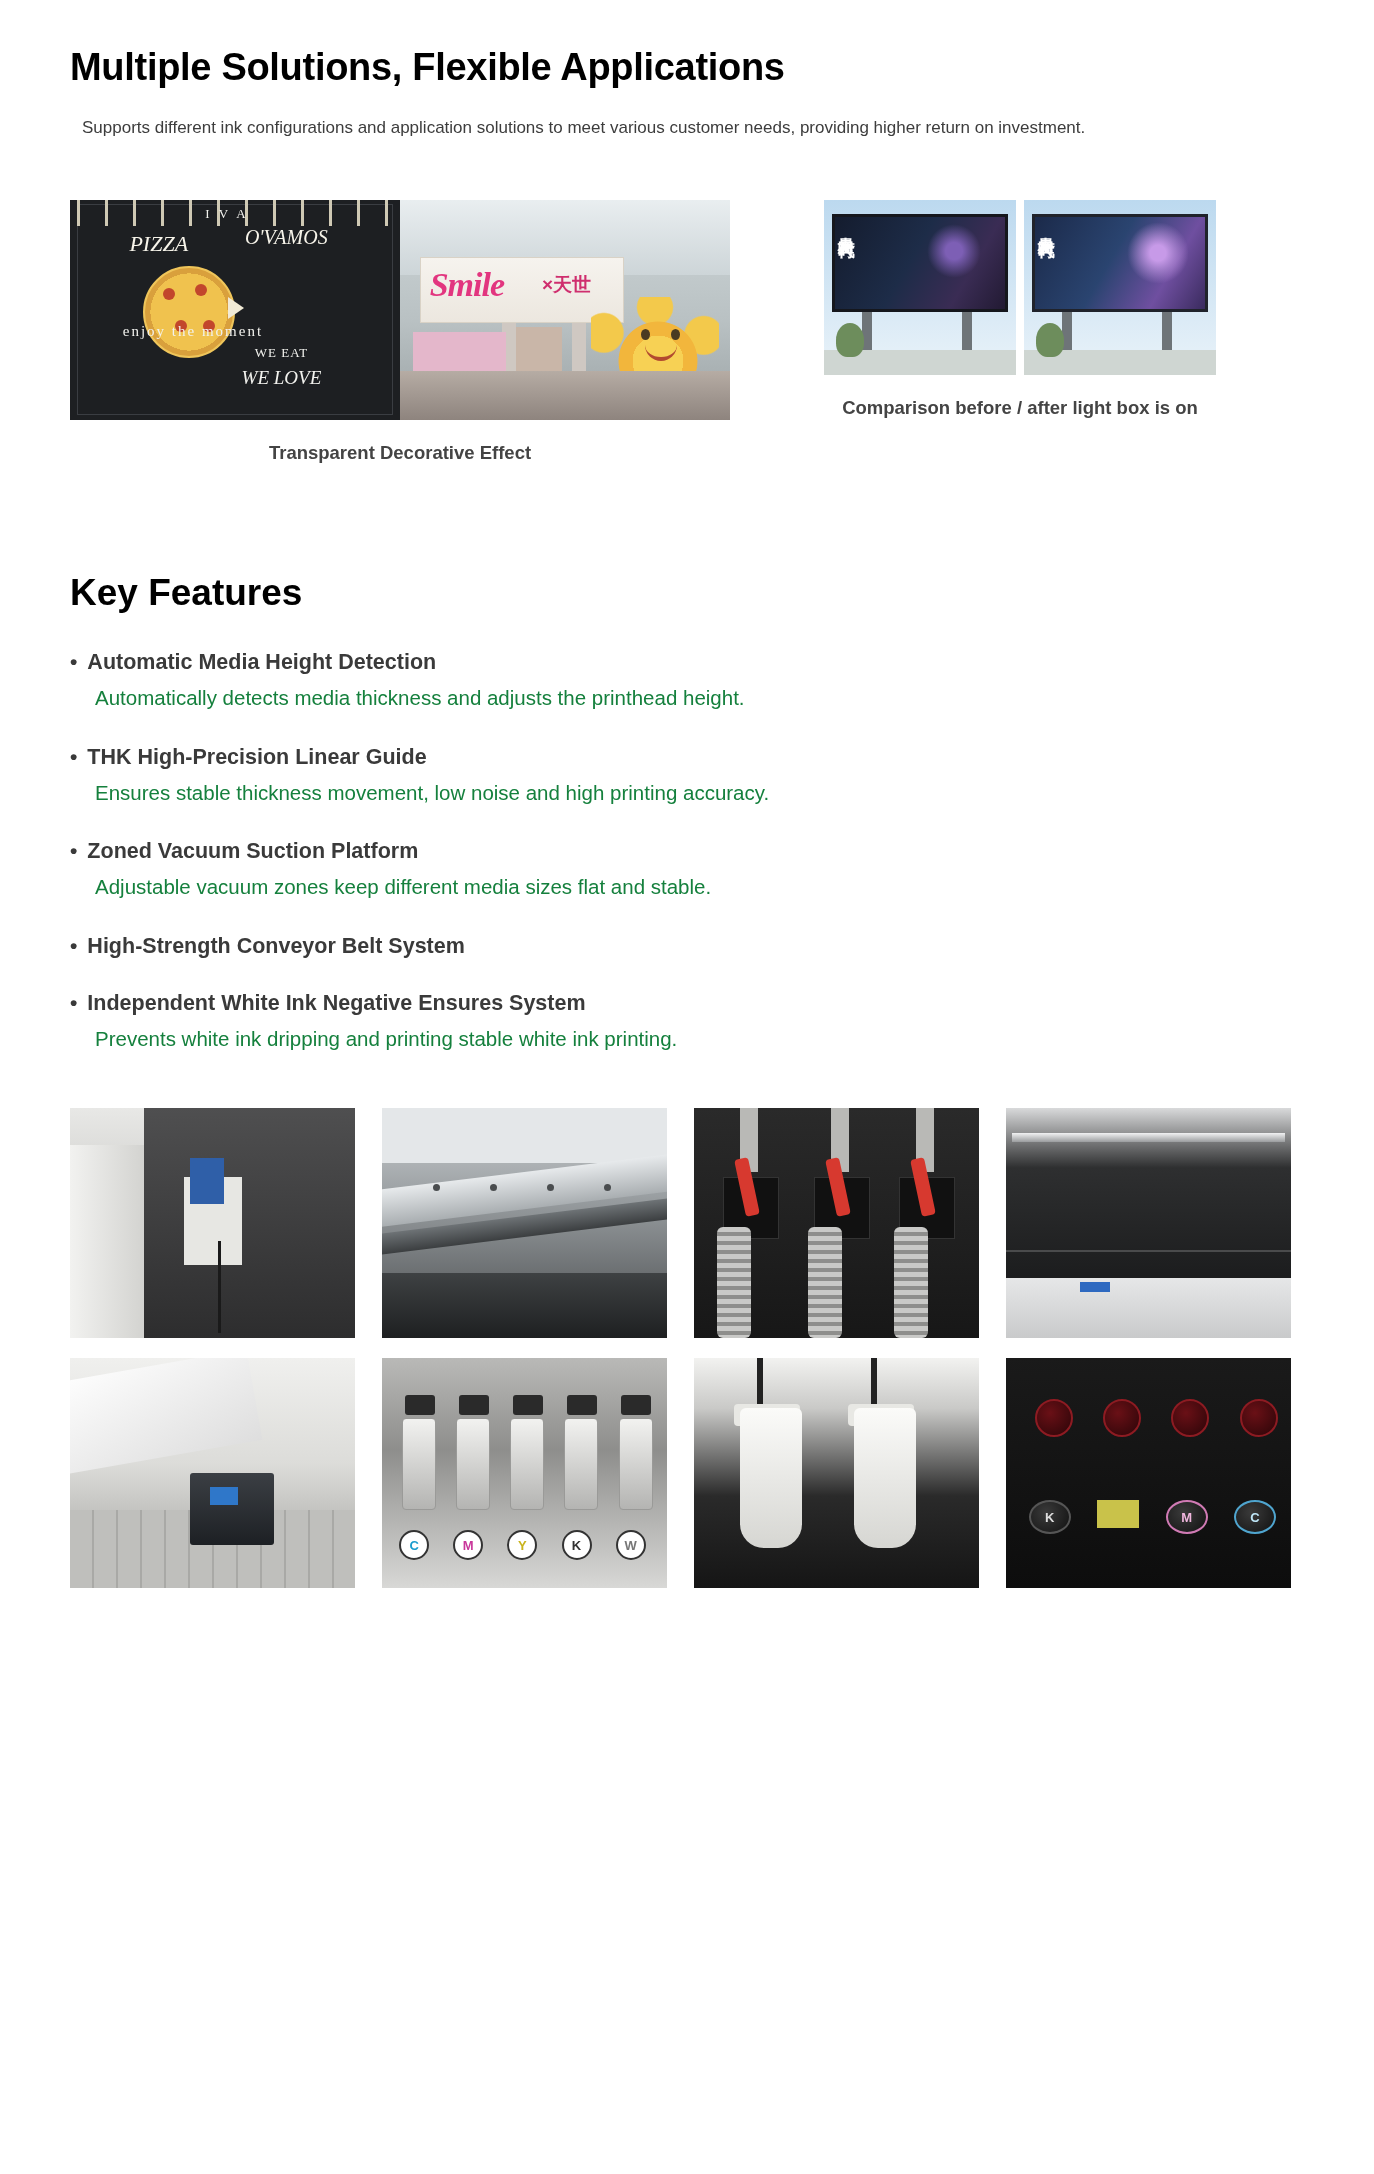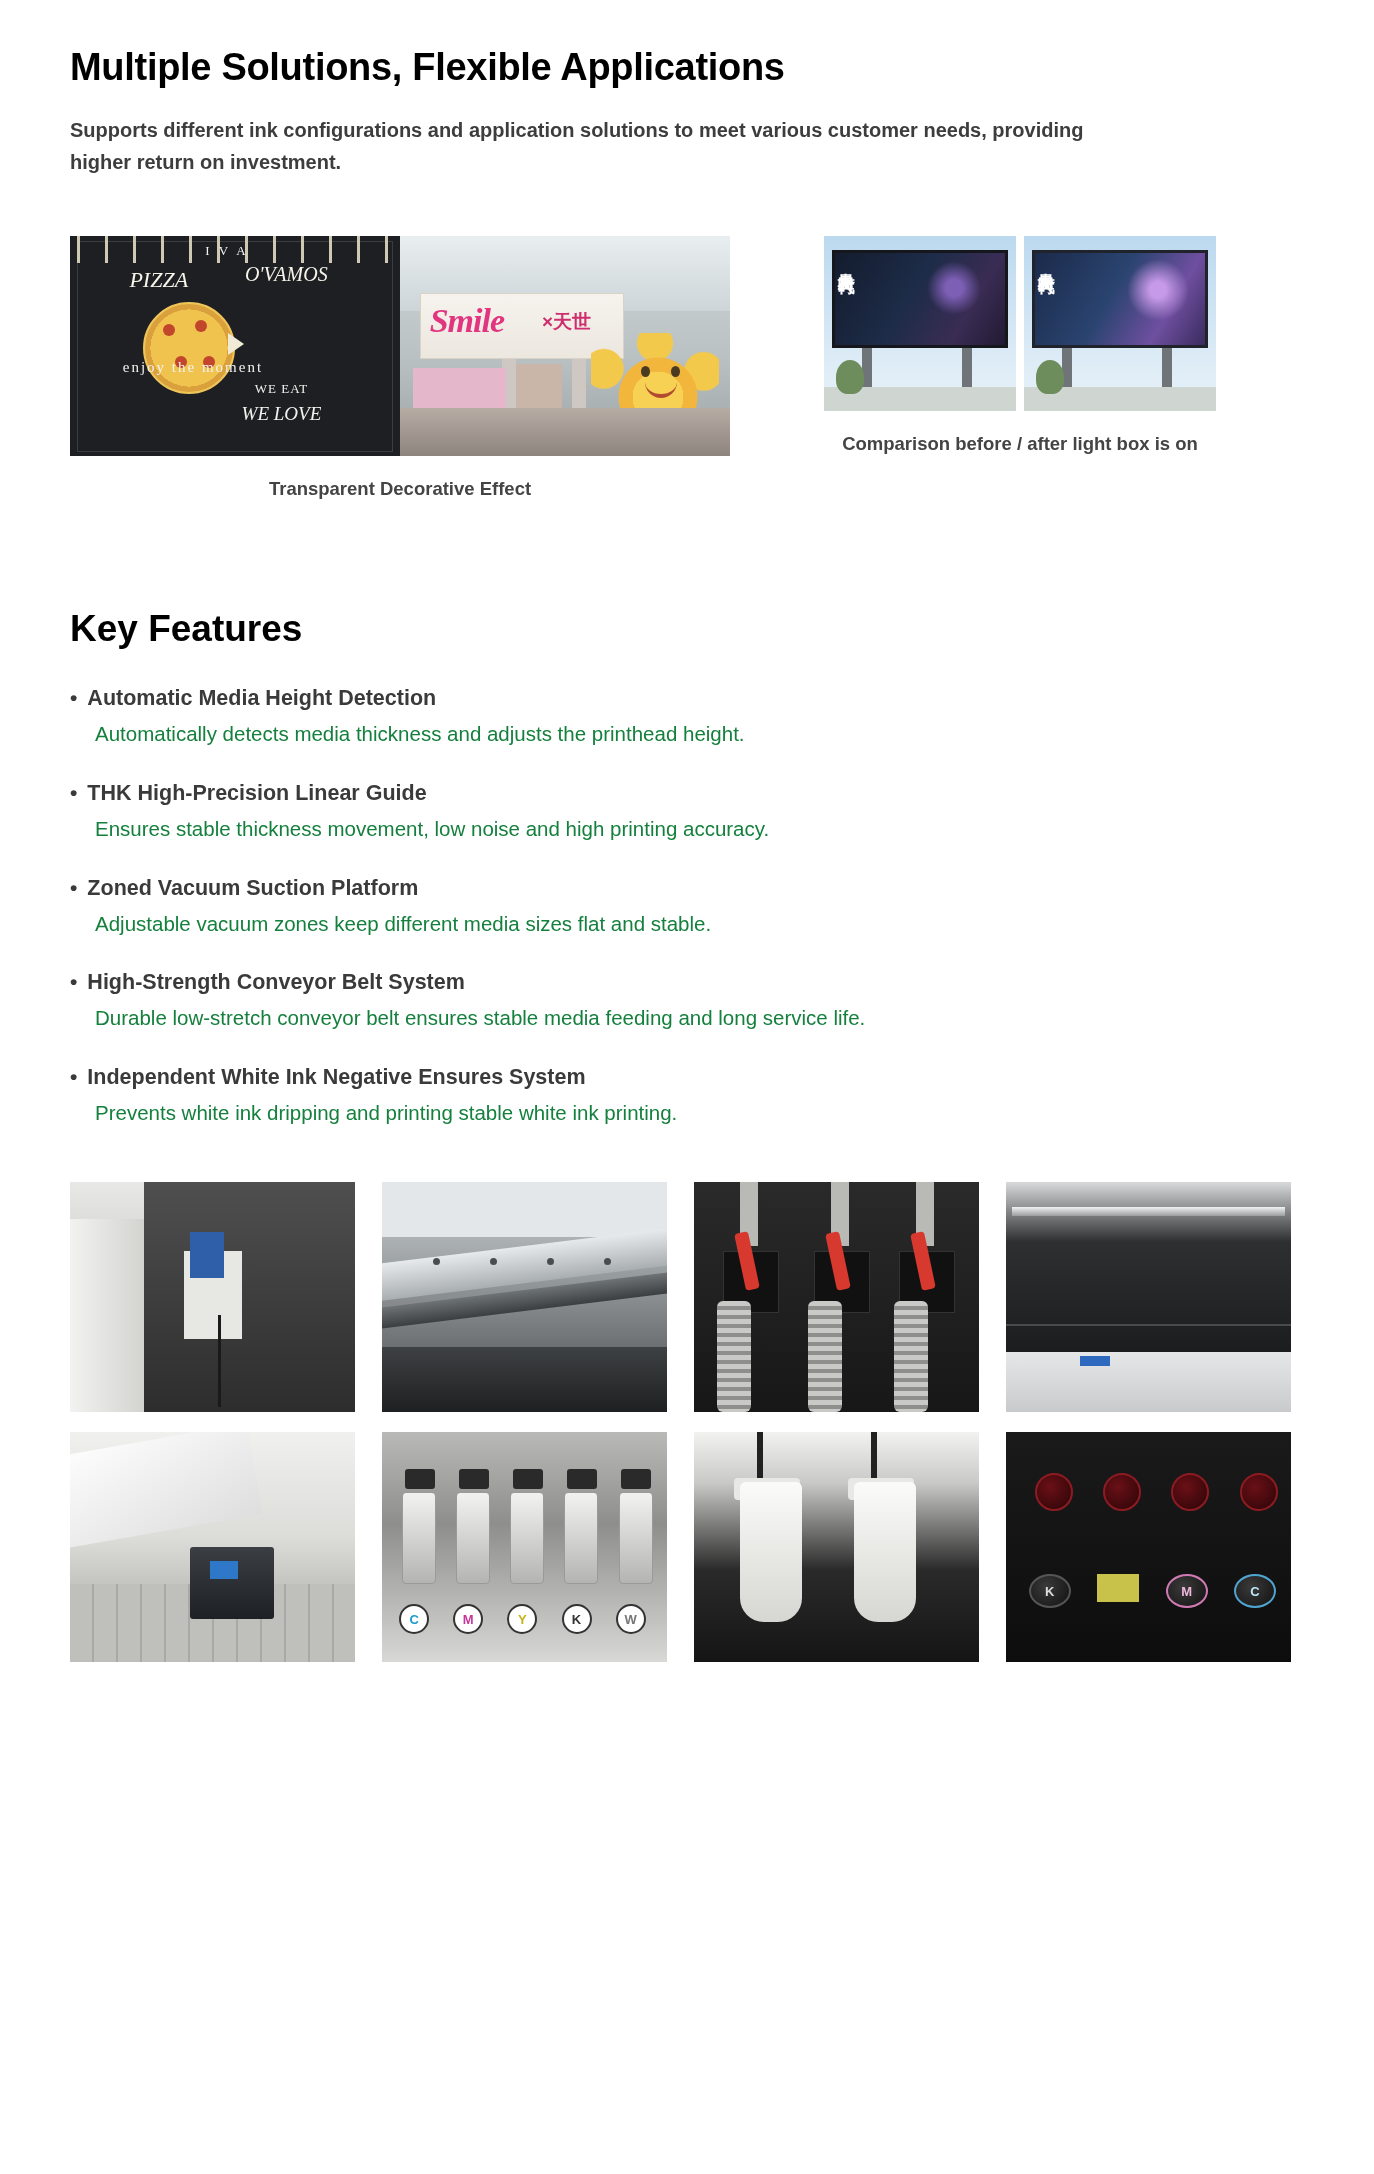--- a/index.html
+++ b/index.html
@@ -24,26 +24,26 @@
   
   .sec1 { padding: 46px 70px 0 70px; }
   h1.title {
     font-size: 38px;
     font-weight: bold;
     color: #000000;
     margin: 0 0 26px 0;
     letter-spacing: -0.3px;
   }
   .subtitle {
-    font-size: 20px;
+    font-size: 17px;
     line-height: 1.58;
     color: #3d3d3d;
     max-width: 1130px;
-    margin: 0;
-    font-weight: bold;
+    margin: 12px;
+    font-weight: normal;
   }
 
   
   .img-groups {
     margin-top: 58px;
     display: flex;
     gap: 0;
     align-items: flex-start;
   }
   .group { display: flex; flex-direction: column; }
@@ -364,21 +364,20 @@
         <span>Zoned Vacuum Suction Platform</span>
       </div>
       <div class="desc">Adjustable vacuum zones keep different media sizes flat and stable.</div>
     </div>
 
     <div class="feature">
       <div class="head">
         <span class="bullet">•</span>
         <span>High-Strength Conveyor Belt System</span>
       </div>
-      <div class="desc">Durable low-stretch conveyor belt ensures stable media feeding and long service life.</div>
     </div>
 
     <div class="feature">
       <div class="head">
         <span class="bullet">•</span>
         <span>Independent White Ink Negative Ensures System</span>
       </div>
       <div class="desc">Prevents white ink dripping and printing stable white ink printing.</div>
     </div>
   </section>

